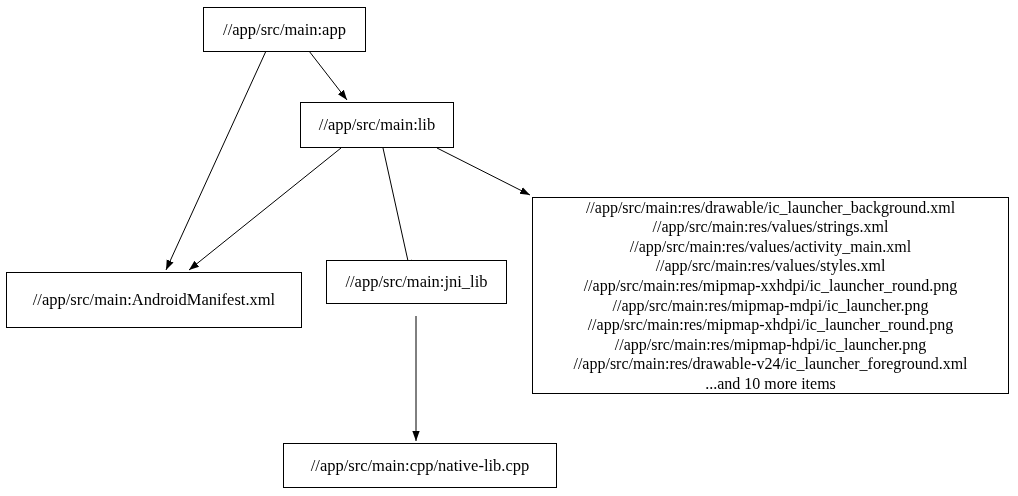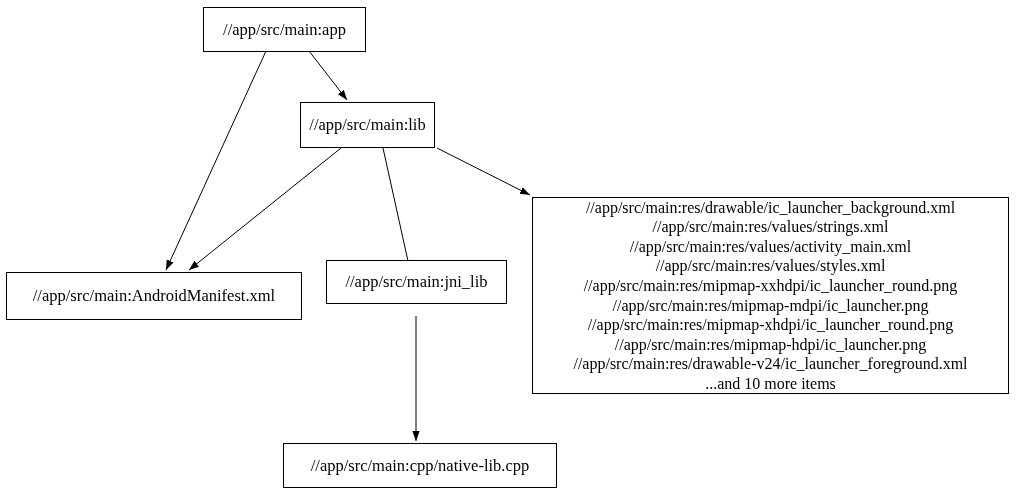--- a/index.html
+++ b/index.html
@@ -31,22 +31,22 @@
     white-space: nowrap;
   }
   .node.multi {
     flex-direction: column;
     justify-content: center;
     line-height: 19.6px;
     font-size: 16px;
   }
   
   .n-app       { left: 203px; top: 7px;   width: 163px; height: 45px; }
-  .n-lib       { left: 300px; top: 102px; width: 135px; height: 46px; }
-  .n-manifest  { left: 6px;   top: 272px; width: 296px; height: 48px; }
+  .n-lib       { left: 300px; top: 102px; width: 154px; height: 46px; }
+  .n-manifest  { left: 6px;   top: 272px; width: 296px; height: 56px; }
   .n-jnilib    { left: 326px; top: 260px; width: 181px; height: 44px; }
   .n-resources { left: 532px; top: 197px; width: 477px; height: 197px; }
   .n-native    { left: 283px; top: 443px; width: 274px; height: 45px; }
 </style>
 </head>
 <body>
 
 <div class="canvas">
 
   <svg class="edges" viewBox="0 0 1018 496" xmlns="http://www.w3.org/2000/svg">

